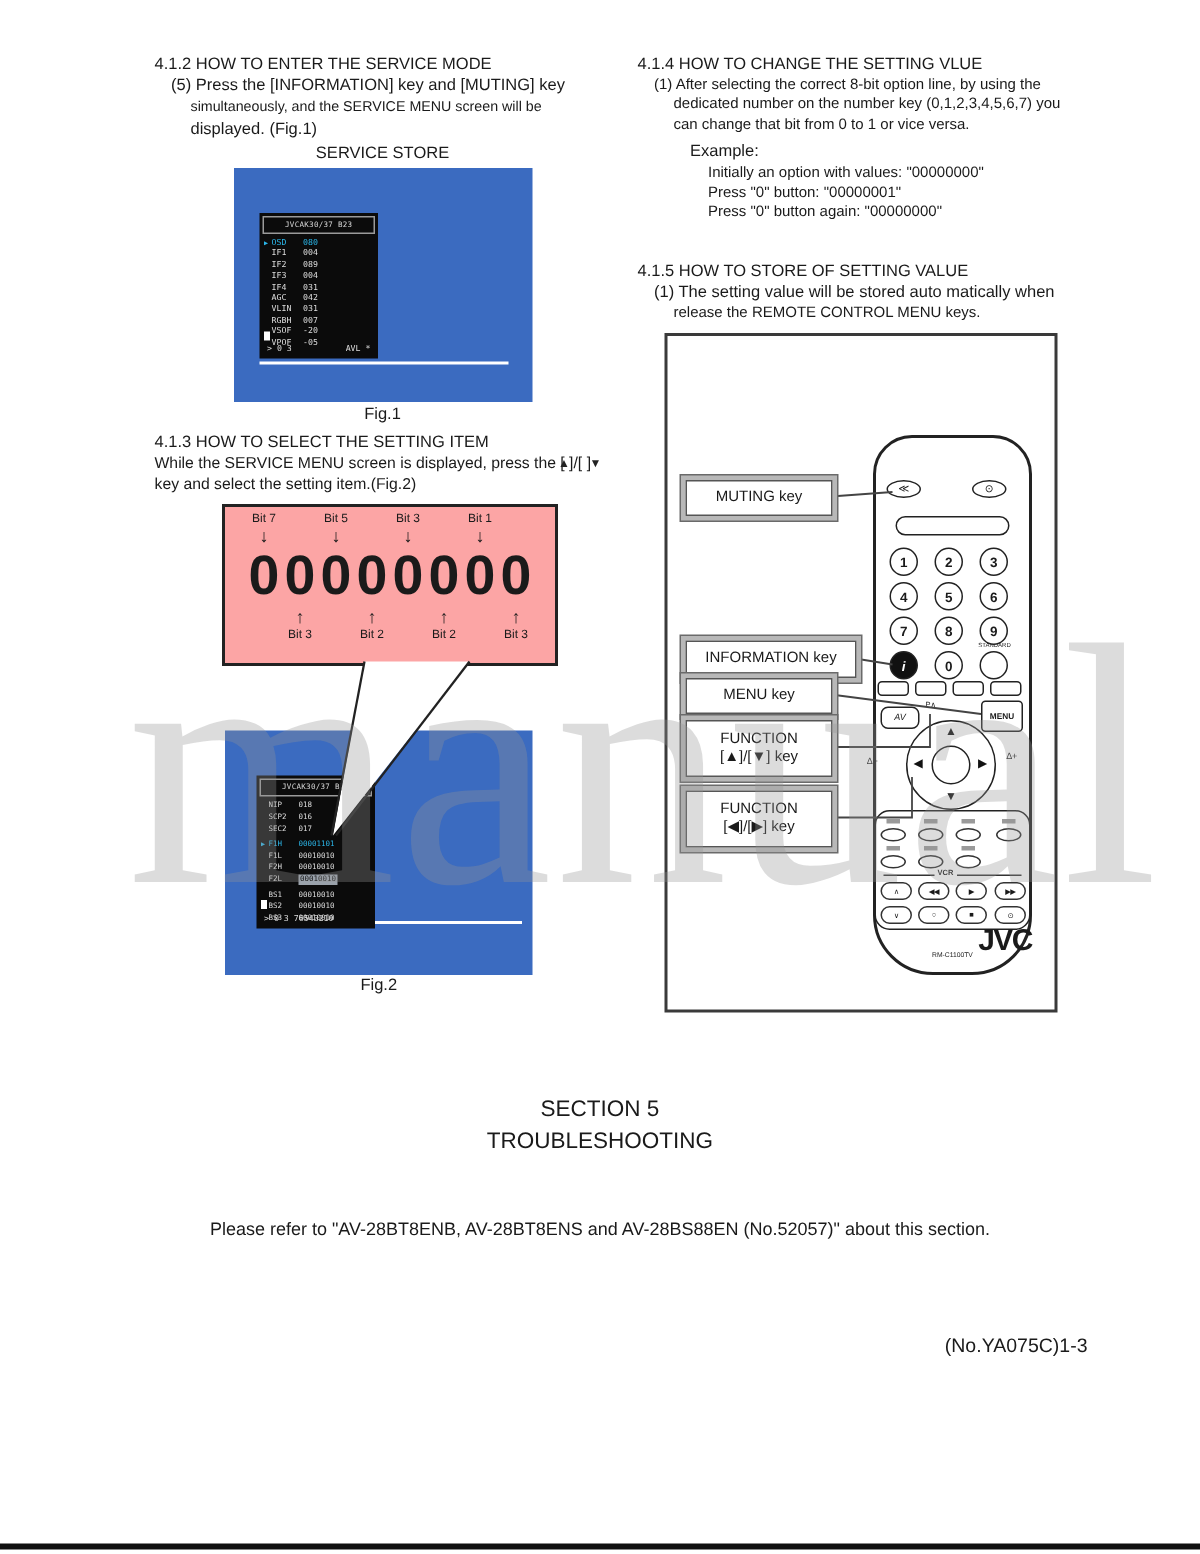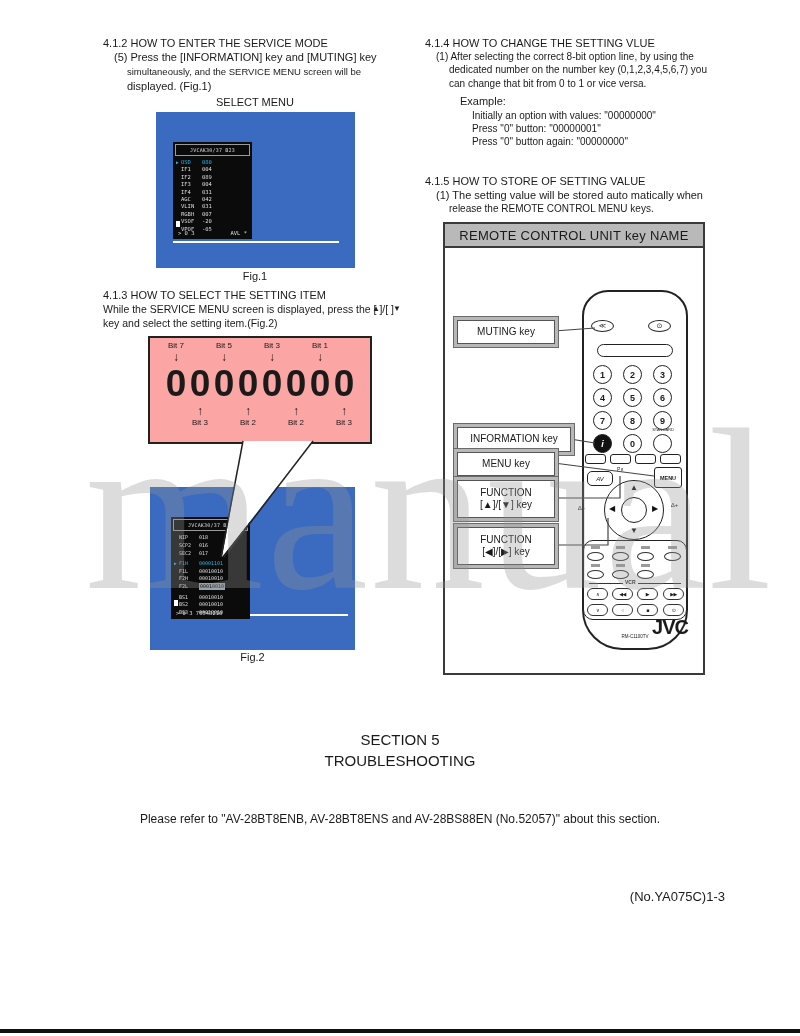--- a/index.html
+++ b/index.html
@@ -82,21 +82,21 @@
   .bottom-bar{position:absolute;left:0;top:1029px;width:800px;height:4px;background:#101010}
   .arrglyph{position:absolute;font-size:8px;color:#222}
 </style>
 </head>
 <body>
 
 <div class="abs t11" style="left:103px;top:37px">4.1.2 HOW TO ENTER THE SERVICE MODE</div>
 <div class="abs t11" style="left:114px;top:51px">(5) Press the [INFORMATION] key and [MUTING] key</div>
 <div class="abs" style="left:127px;top:66px;font-size:9.5px">simultaneously, and the SERVICE MENU screen will be</div>
 <div class="abs t11" style="left:127px;top:80px">displayed. (Fig.1)</div>
-<div class="abs t11 ctr" style="left:155px;top:96px;width:200px">SELECT MENU</div>
+<div class="abs t11 ctr" style="left:155px;top:96px;width:200px">SERVICE STORE</div>
 
 <div class="screen" style="left:156px;top:112px;width:199px;height:156px">
   <div class="mbox" style="left:17px;top:30px;width:79px;height:97px">
     <div class="mhead">JVCAK30/37 B23</div>
     <div class="mrows" id="fig1-rows">
         <div class="mrow sel"><span class="marr">▶</span><span class="mname">OSD</span><span class="mval">080</span></div>
         <div class="mrow"><span class="marr"> </span><span class="mname">IF1</span><span class="mval">004</span></div>
         <div class="mrow"><span class="marr"> </span><span class="mname">IF2</span><span class="mval">089</span></div>
         <div class="mrow"><span class="marr"> </span><span class="mname">IF3</span><span class="mval">004</span></div>
         <div class="mrow"><span class="marr"> </span><span class="mname">IF4</span><span class="mval">031</span></div>
@@ -221,21 +221,20 @@
 <div class="abs t11" style="left:460px;top:95px">Example:</div>
 <div class="abs t10" style="left:472px;top:110px">Initially an option with values: "00000000"</div>
 <div class="abs t10" style="left:472px;top:123px">Press "0" button: "00000001"</div>
 <div class="abs t10" style="left:472px;top:136px">Press "0" button again: "00000000"</div>
 
 <div class="abs t11" style="left:425px;top:175px">4.1.5 HOW TO STORE OF SETTING VALUE</div>
 <div class="abs t11" style="left:436px;top:189px">(1) The setting value will be stored auto matically when</div>
 <div class="abs t10" style="left:449px;top:203px">release the REMOTE CONTROL MENU keys.</div>
 
 <div class="panel" id="panel">
-  <div class="panel-head">REMOTE CONTROL UNIT key NAME</div>
 
   <div class="rbody"></div>
 
   <div class="oval" style="left:146px;top:96px;width:23px;height:12px;font-size:7px">
     <span>≪</span>
   </div>
   <div class="oval" style="left:203px;top:96px;width:23px;height:12px;font-size:7px">
     <span>⊙</span>
   </div>
   <div class="pill" style="left:152px;top:120px;width:76px;height:13px"></div>

